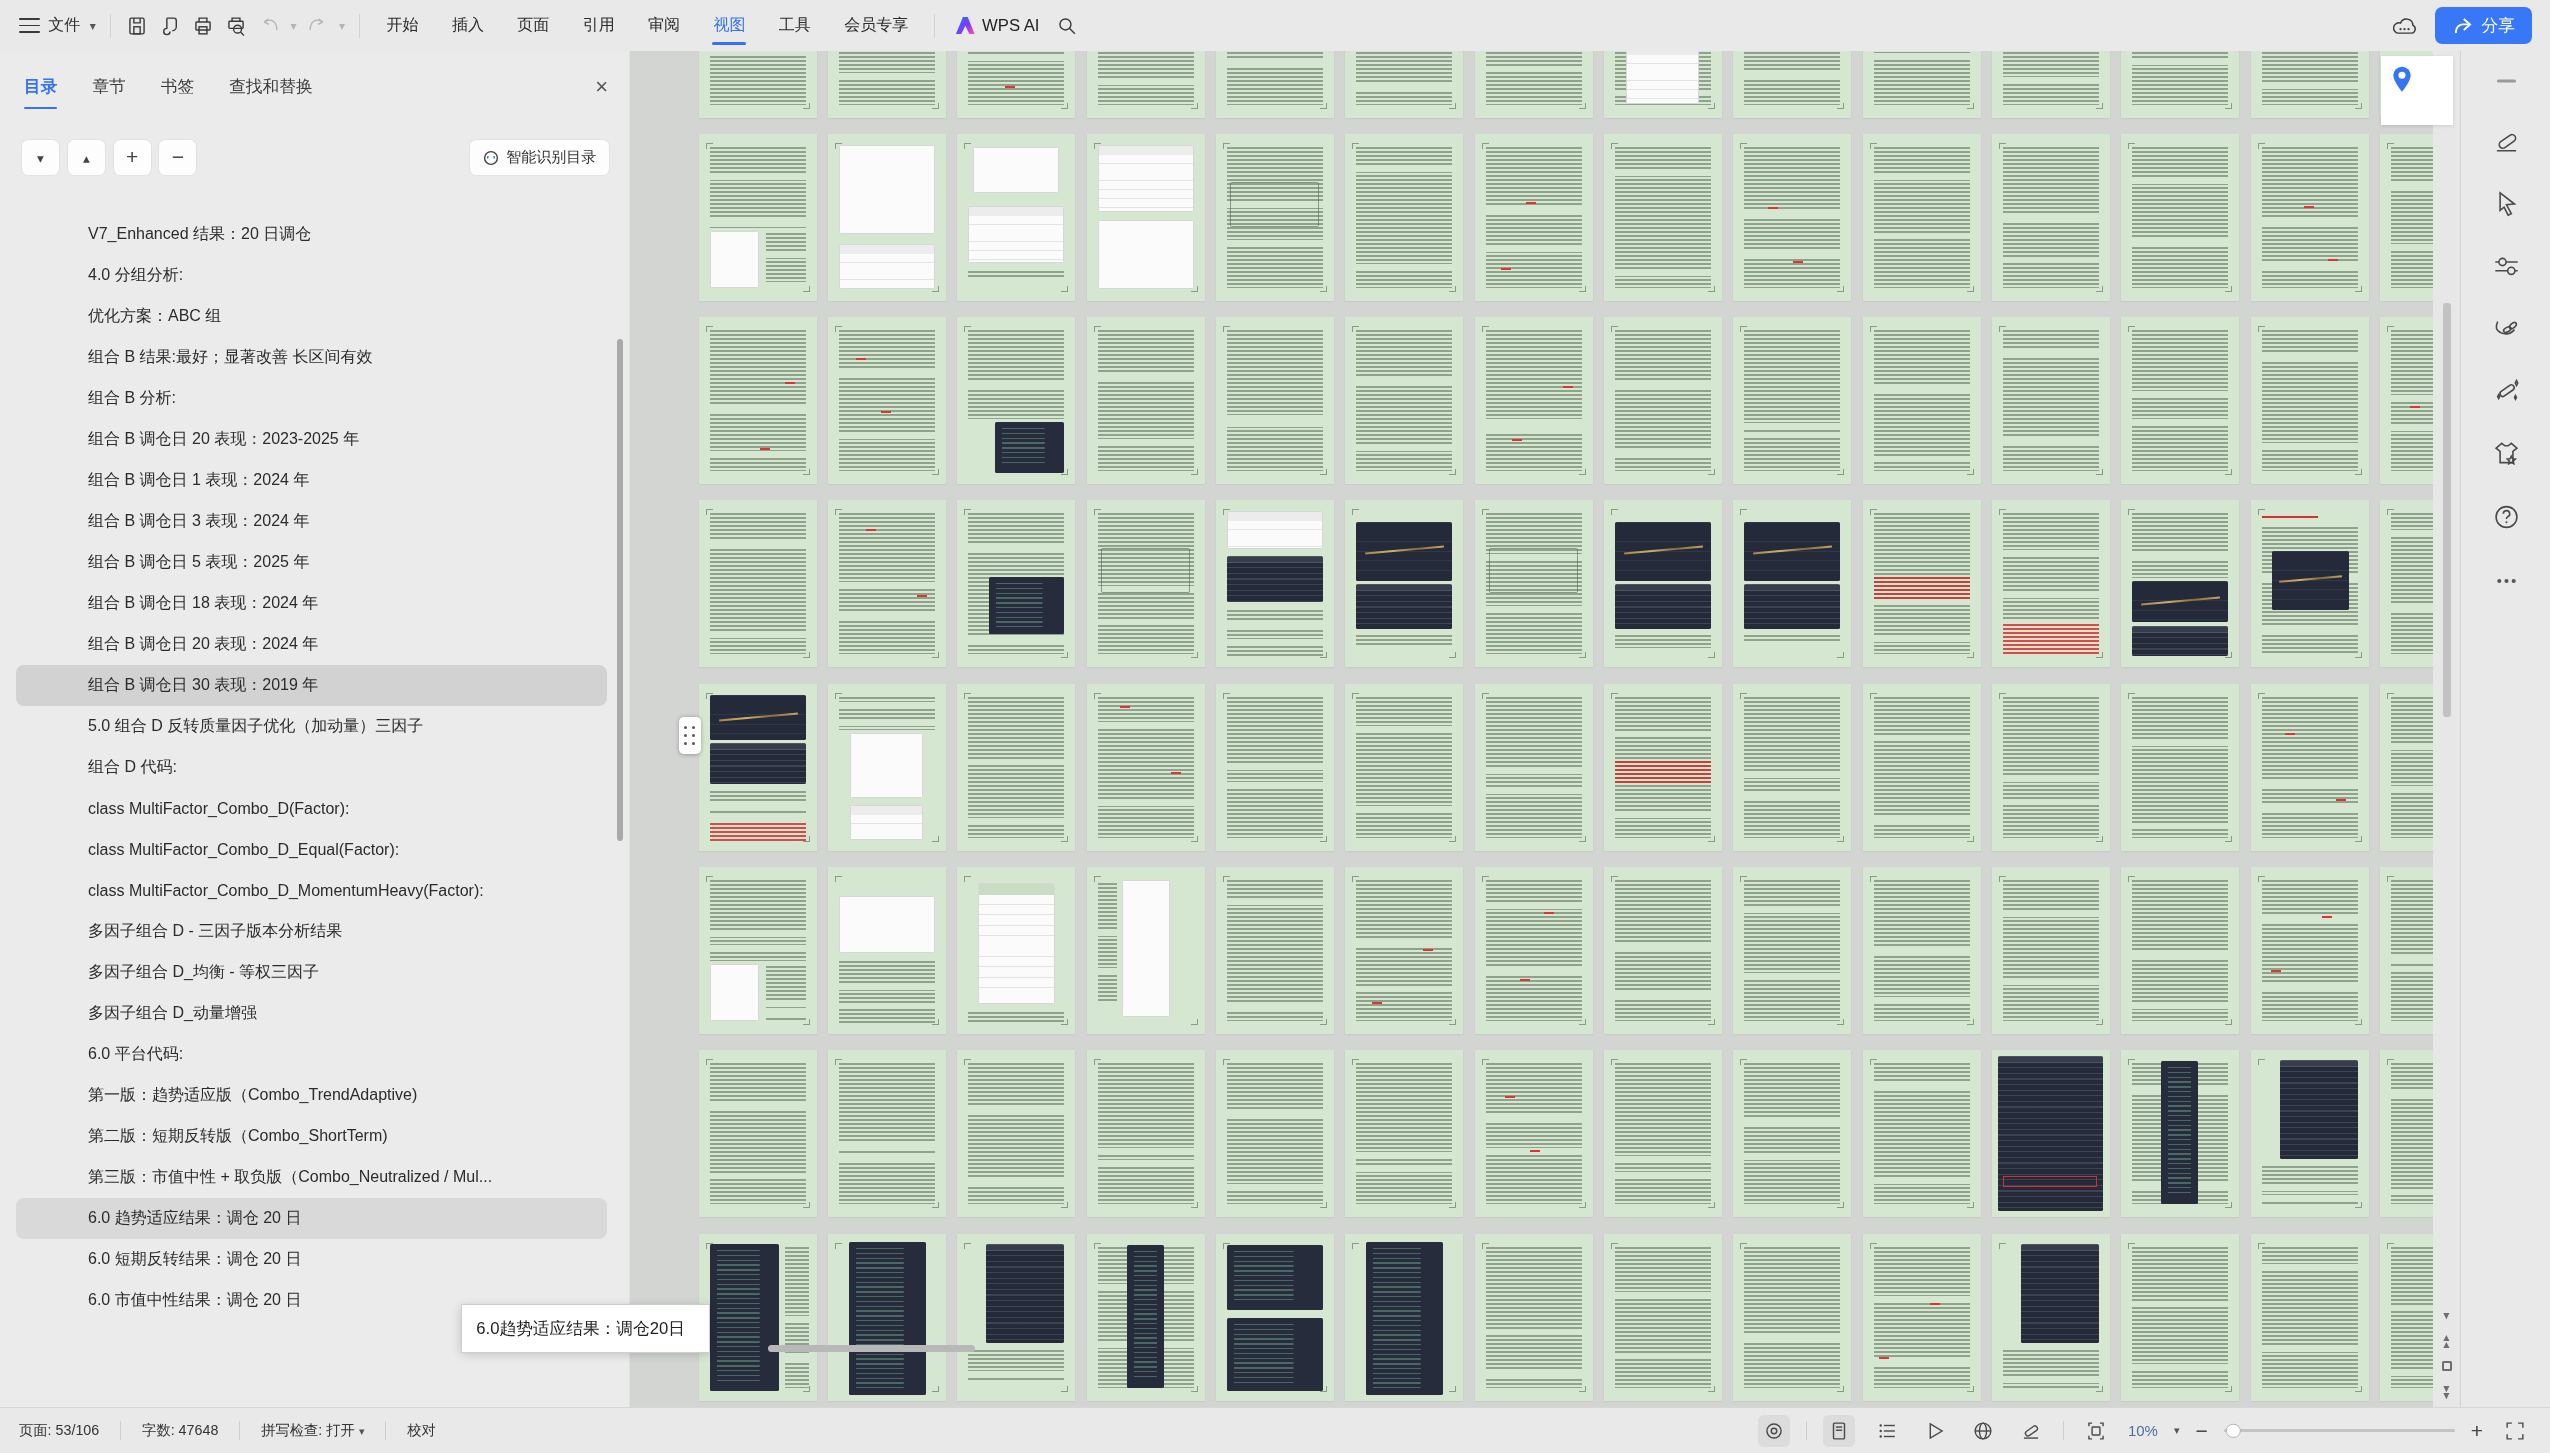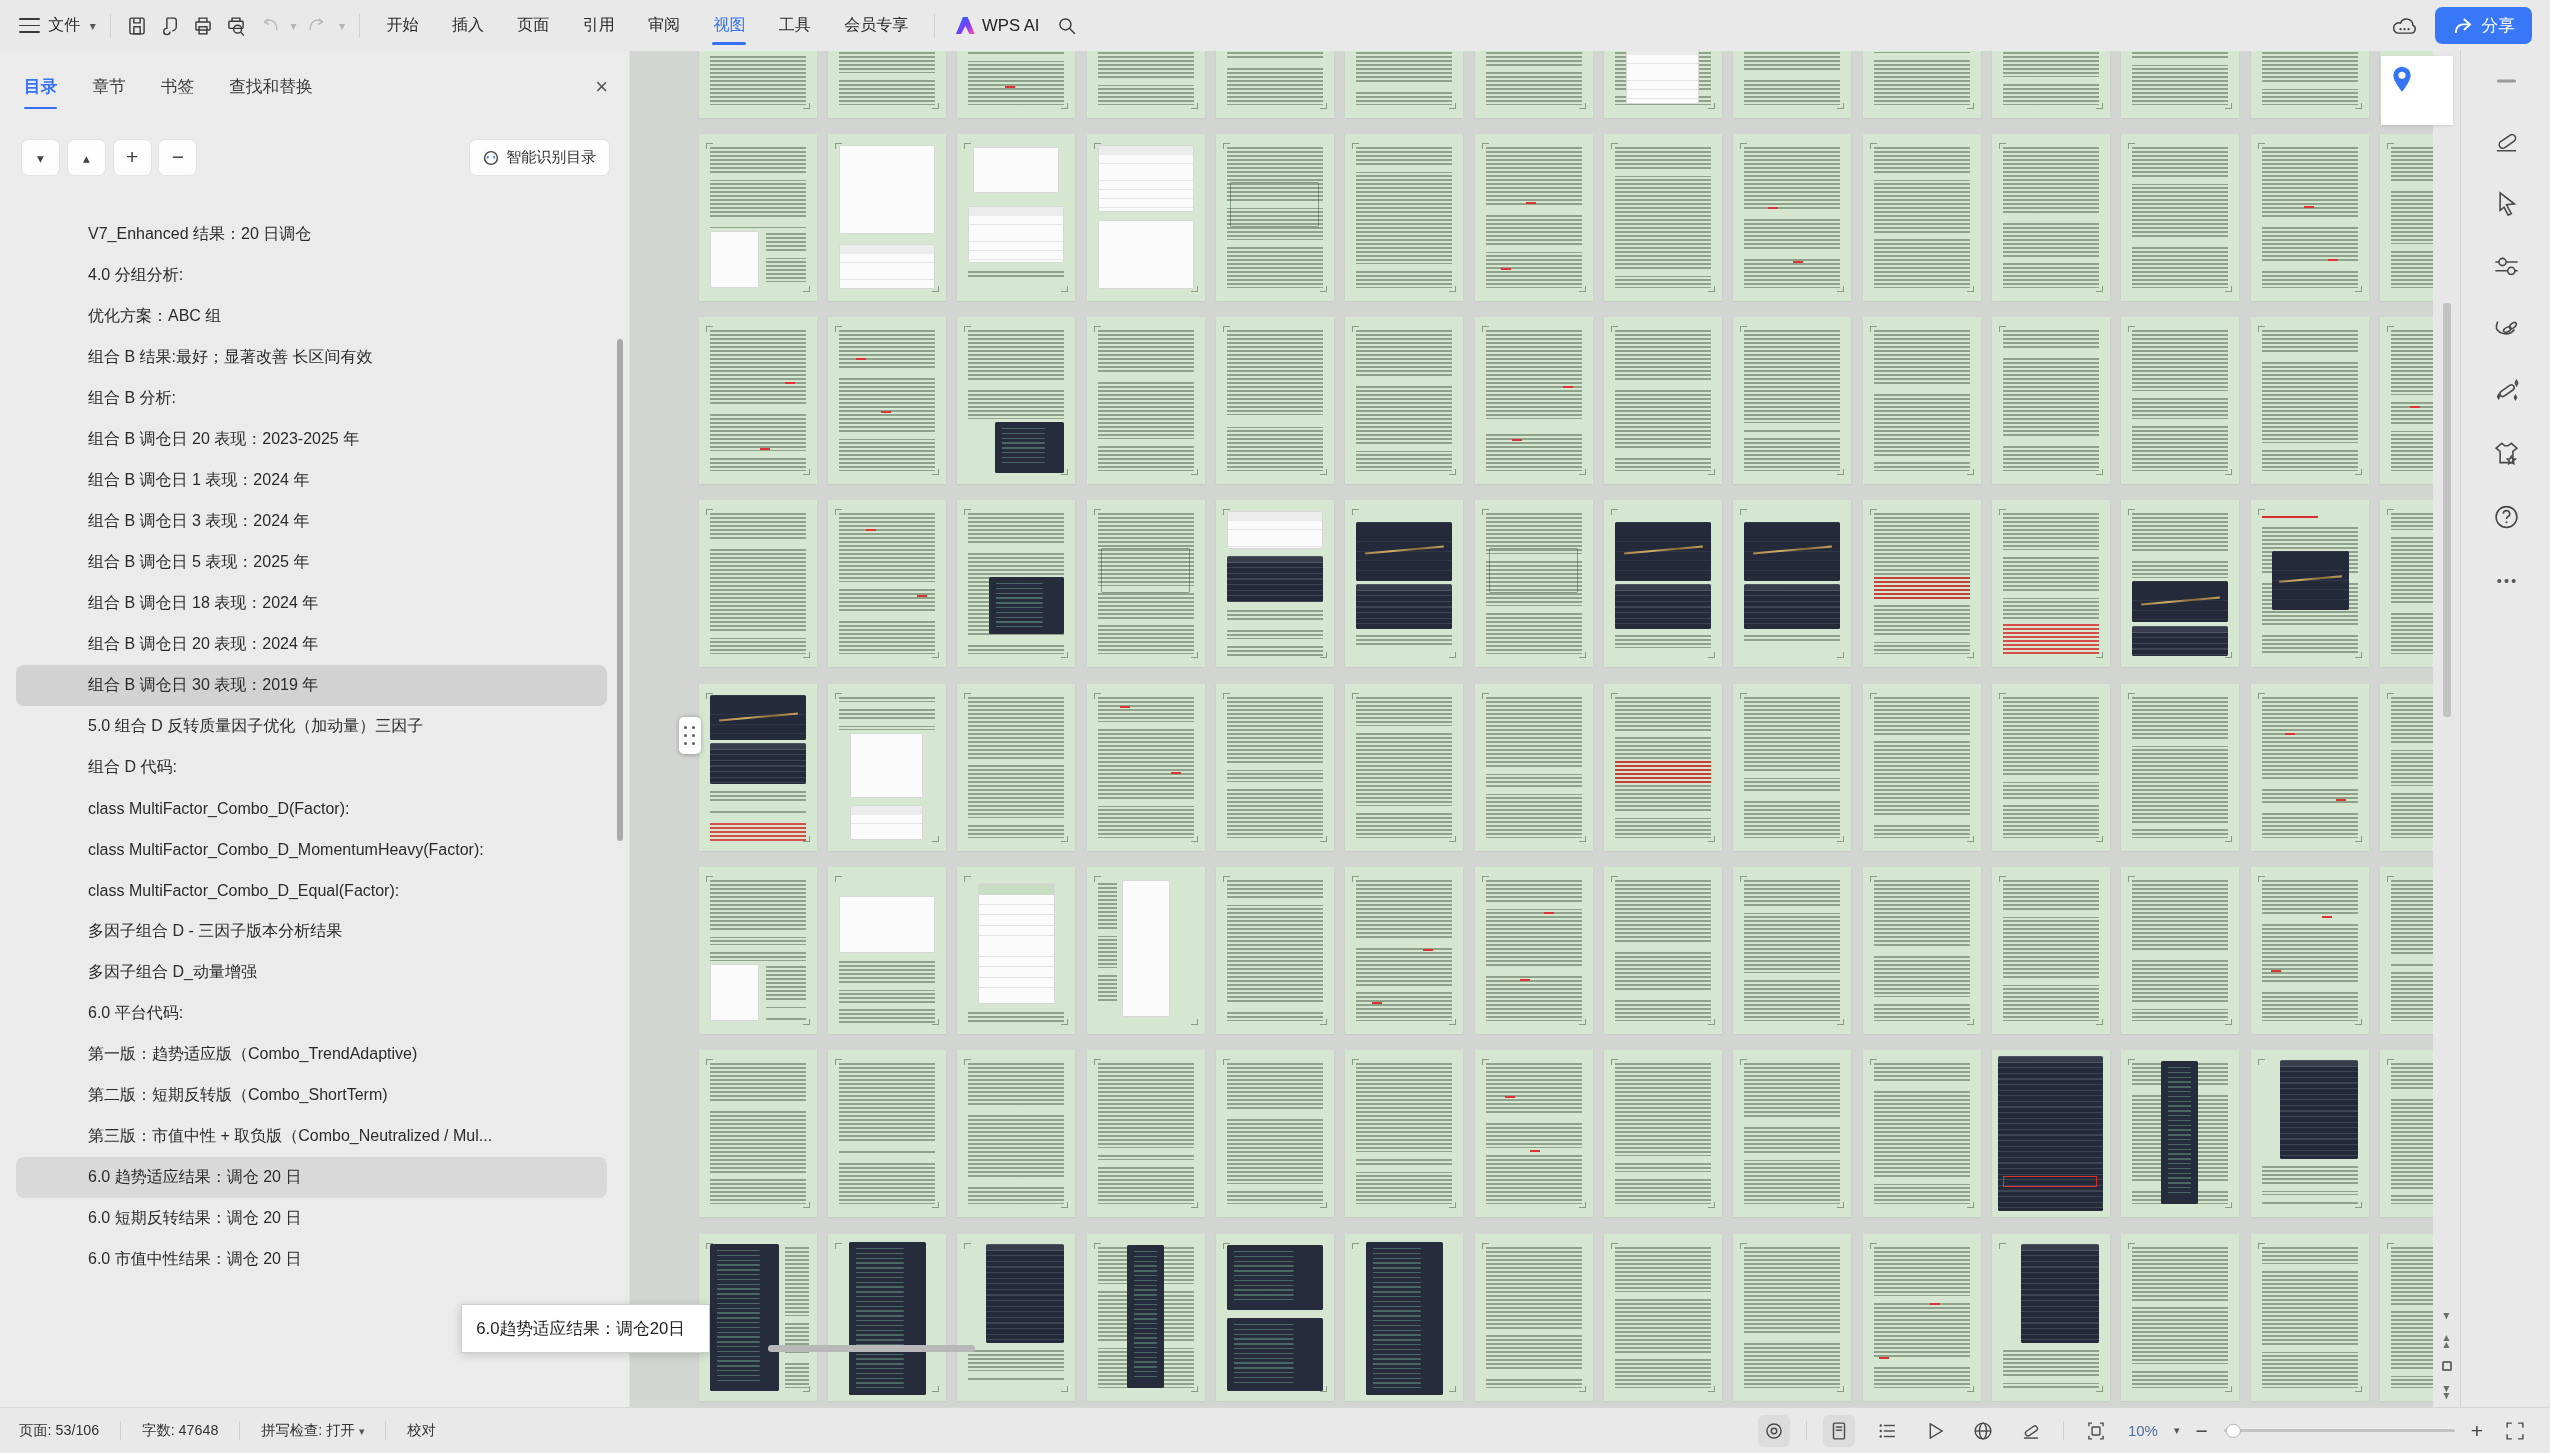--- a/index.html
+++ b/index.html
@@ -247,23 +247,24 @@
       <div class="toc-item">组合 B 调仓日 20 表现：2023-2025 年</div>
       <div class="toc-item">组合 B 调仓日 1 表现：2024 年</div>
       <div class="toc-item">组合 B 调仓日 3 表现：2024 年</div>
       <div class="toc-item">组合 B 调仓日 5 表现：2025 年</div>
       <div class="toc-item">组合 B 调仓日 18 表现：2024 年</div>
       <div class="toc-item">组合 B 调仓日 20 表现：2024 年</div>
       <div class="toc-item selected">组合 B 调仓日 30 表现：2019 年</div>
       <div class="toc-item">5.0 组合 D 反转质量因子优化（加动量）三因子</div>
       <div class="toc-item">组合 D 代码:</div>
       <div class="toc-item">class MultiFactor_Combo_D(Factor):</div>
+      <div class="toc-item">class MultiFactor_Combo_D_Equal(Factor):</div>
       <div class="toc-item">class MultiFactor_Combo_D_MomentumHeavy(Factor):</div>
-      <div class="toc-item">class MultiFactor_Combo_D_Equal(Factor):</div>
       <div class="toc-item">多因子组合 D - 三因子版本分析结果</div>
+      <div class="toc-item">多因子组合 D_均衡 - 等权三因子</div>
       <div class="toc-item">多因子组合 D_动量增强</div>
       <div class="toc-item">6.0 平台代码:</div>
       <div class="toc-item">第一版：趋势适应版（Combo_TrendAdaptive)</div>
       <div class="toc-item">第二版：短期反转版（Combo_ShortTerm)</div>
       <div class="toc-item">第三版：市值中性 + 取负版（Combo_Neutralized / Mul...</div>
       <div class="toc-item hover">6.0 趋势适应结果：调仓 20 日</div>
       <div class="toc-item">6.0 短期反转结果：调仓 20 日</div>
       <div class="toc-item">6.0 市值中性结果：调仓 20 日</div>
     </div>
   <div class="toc-scroll"></div>

